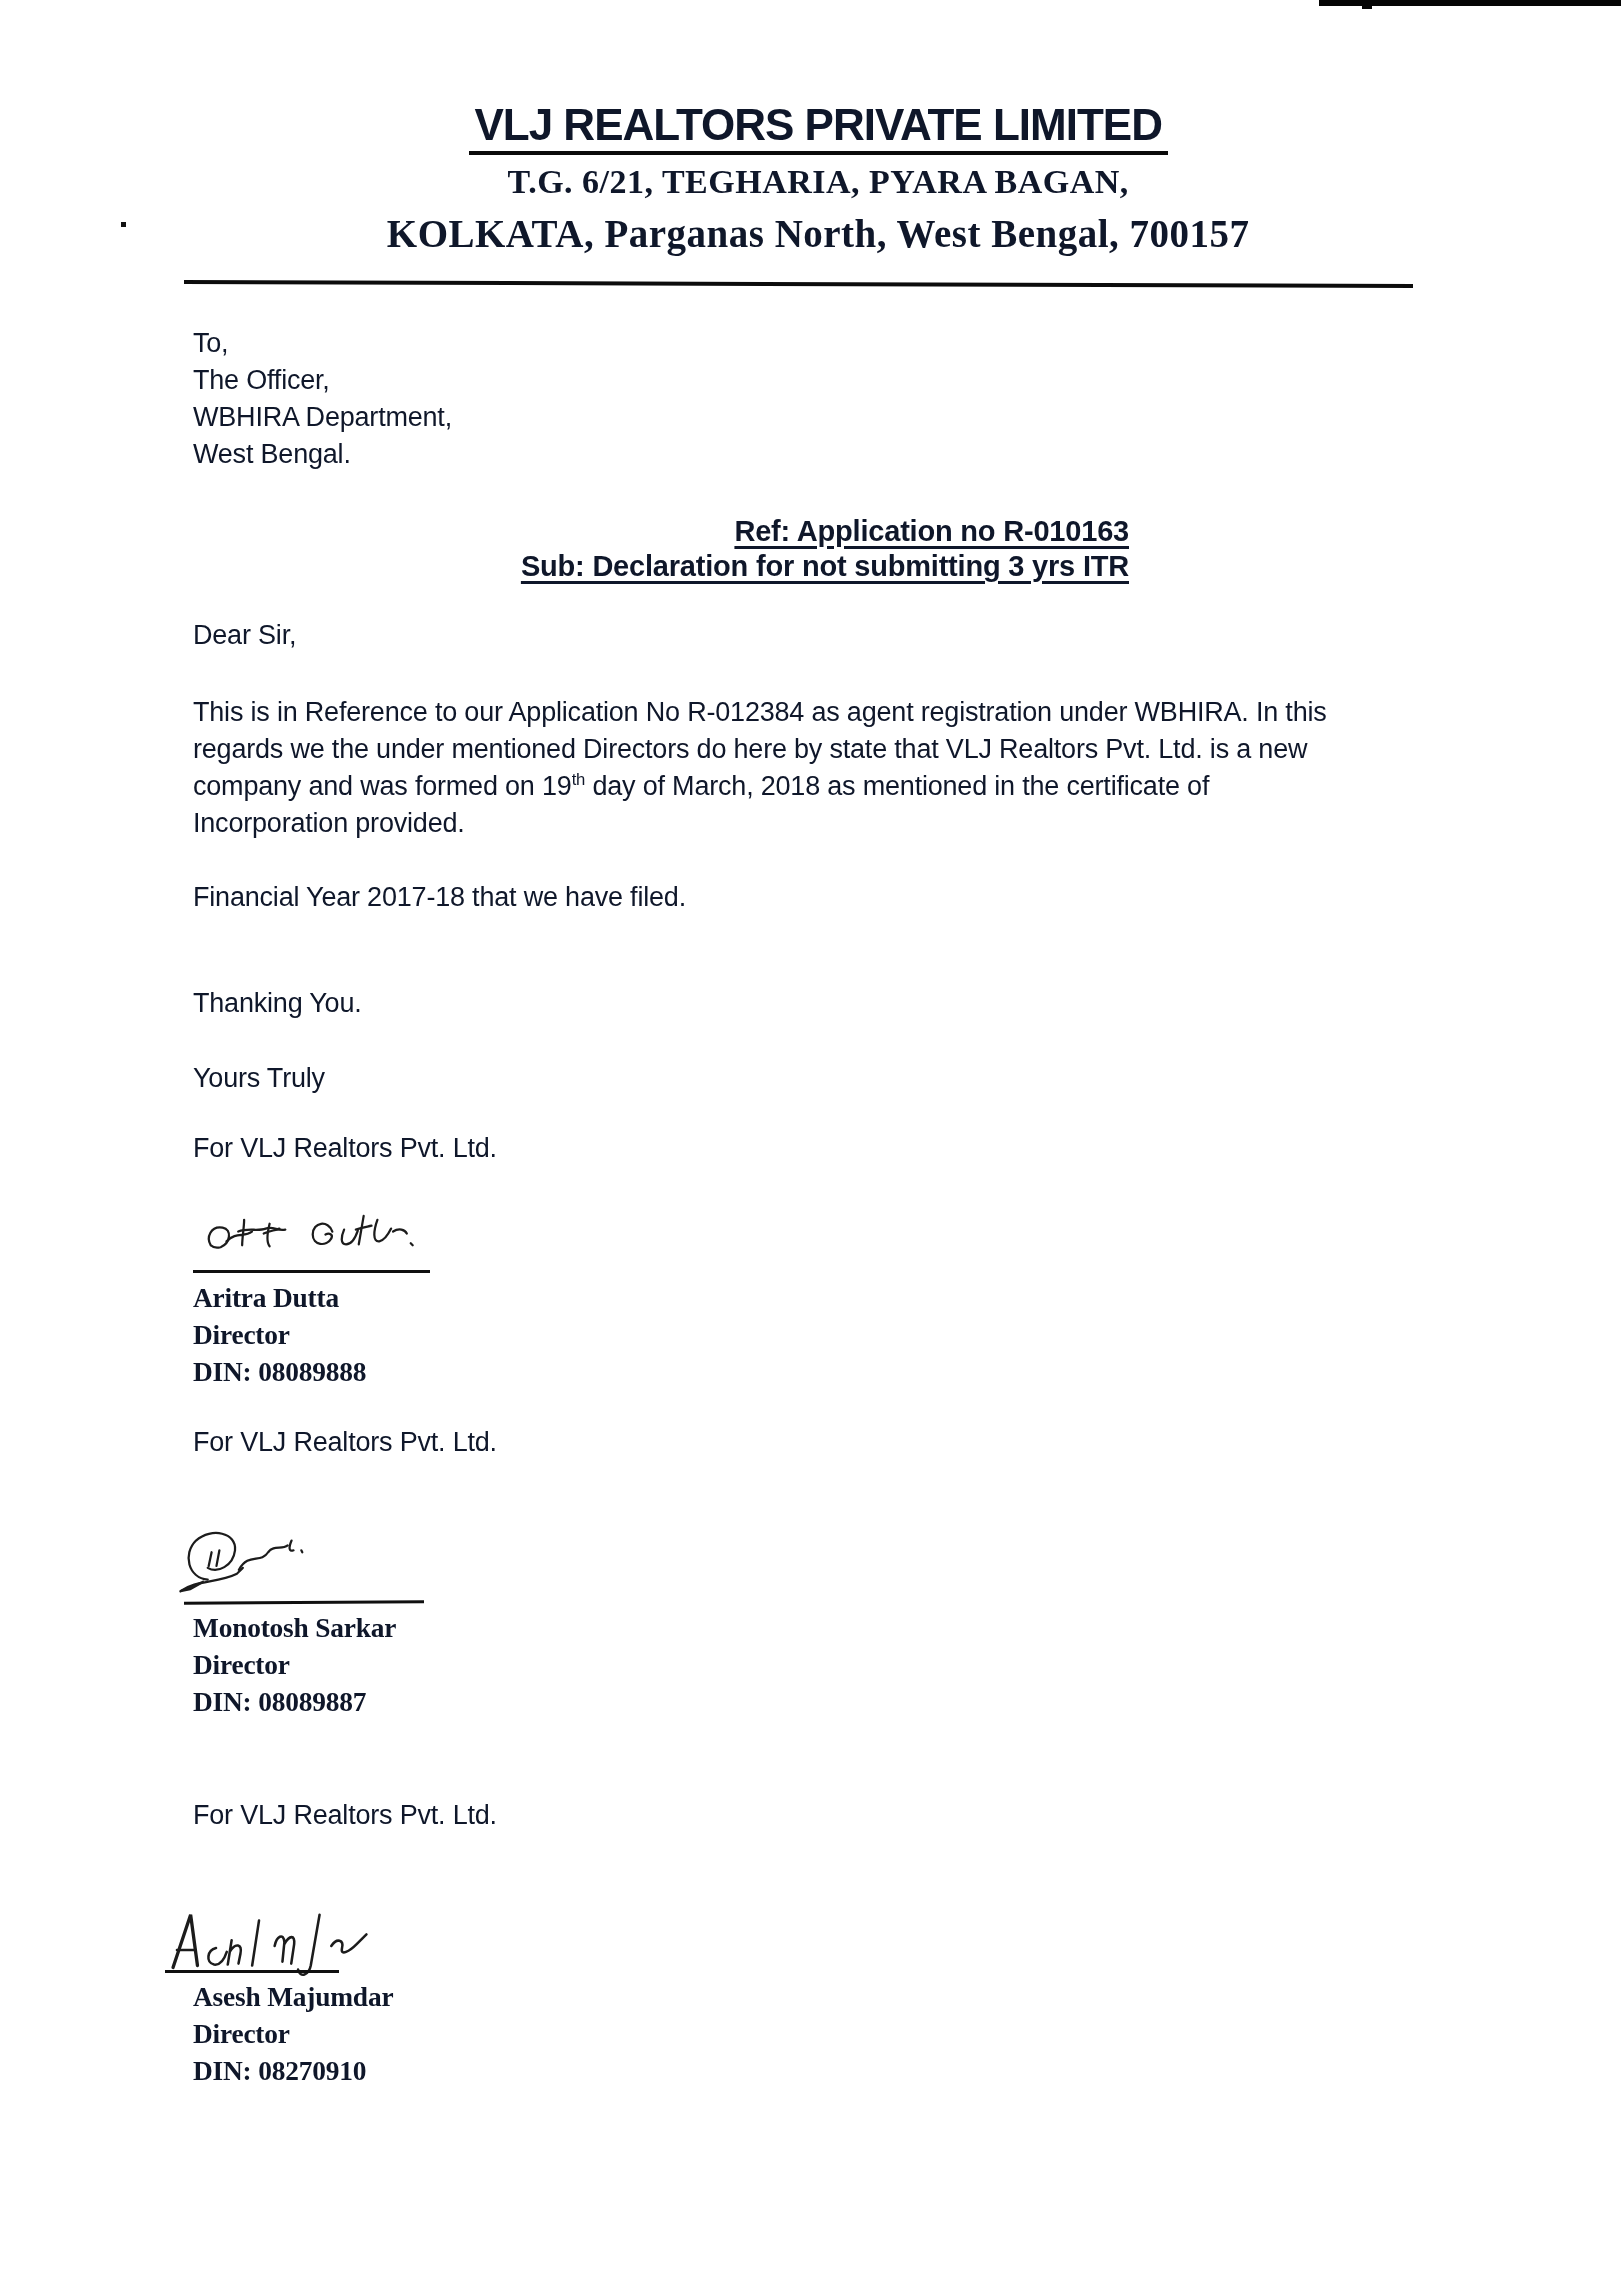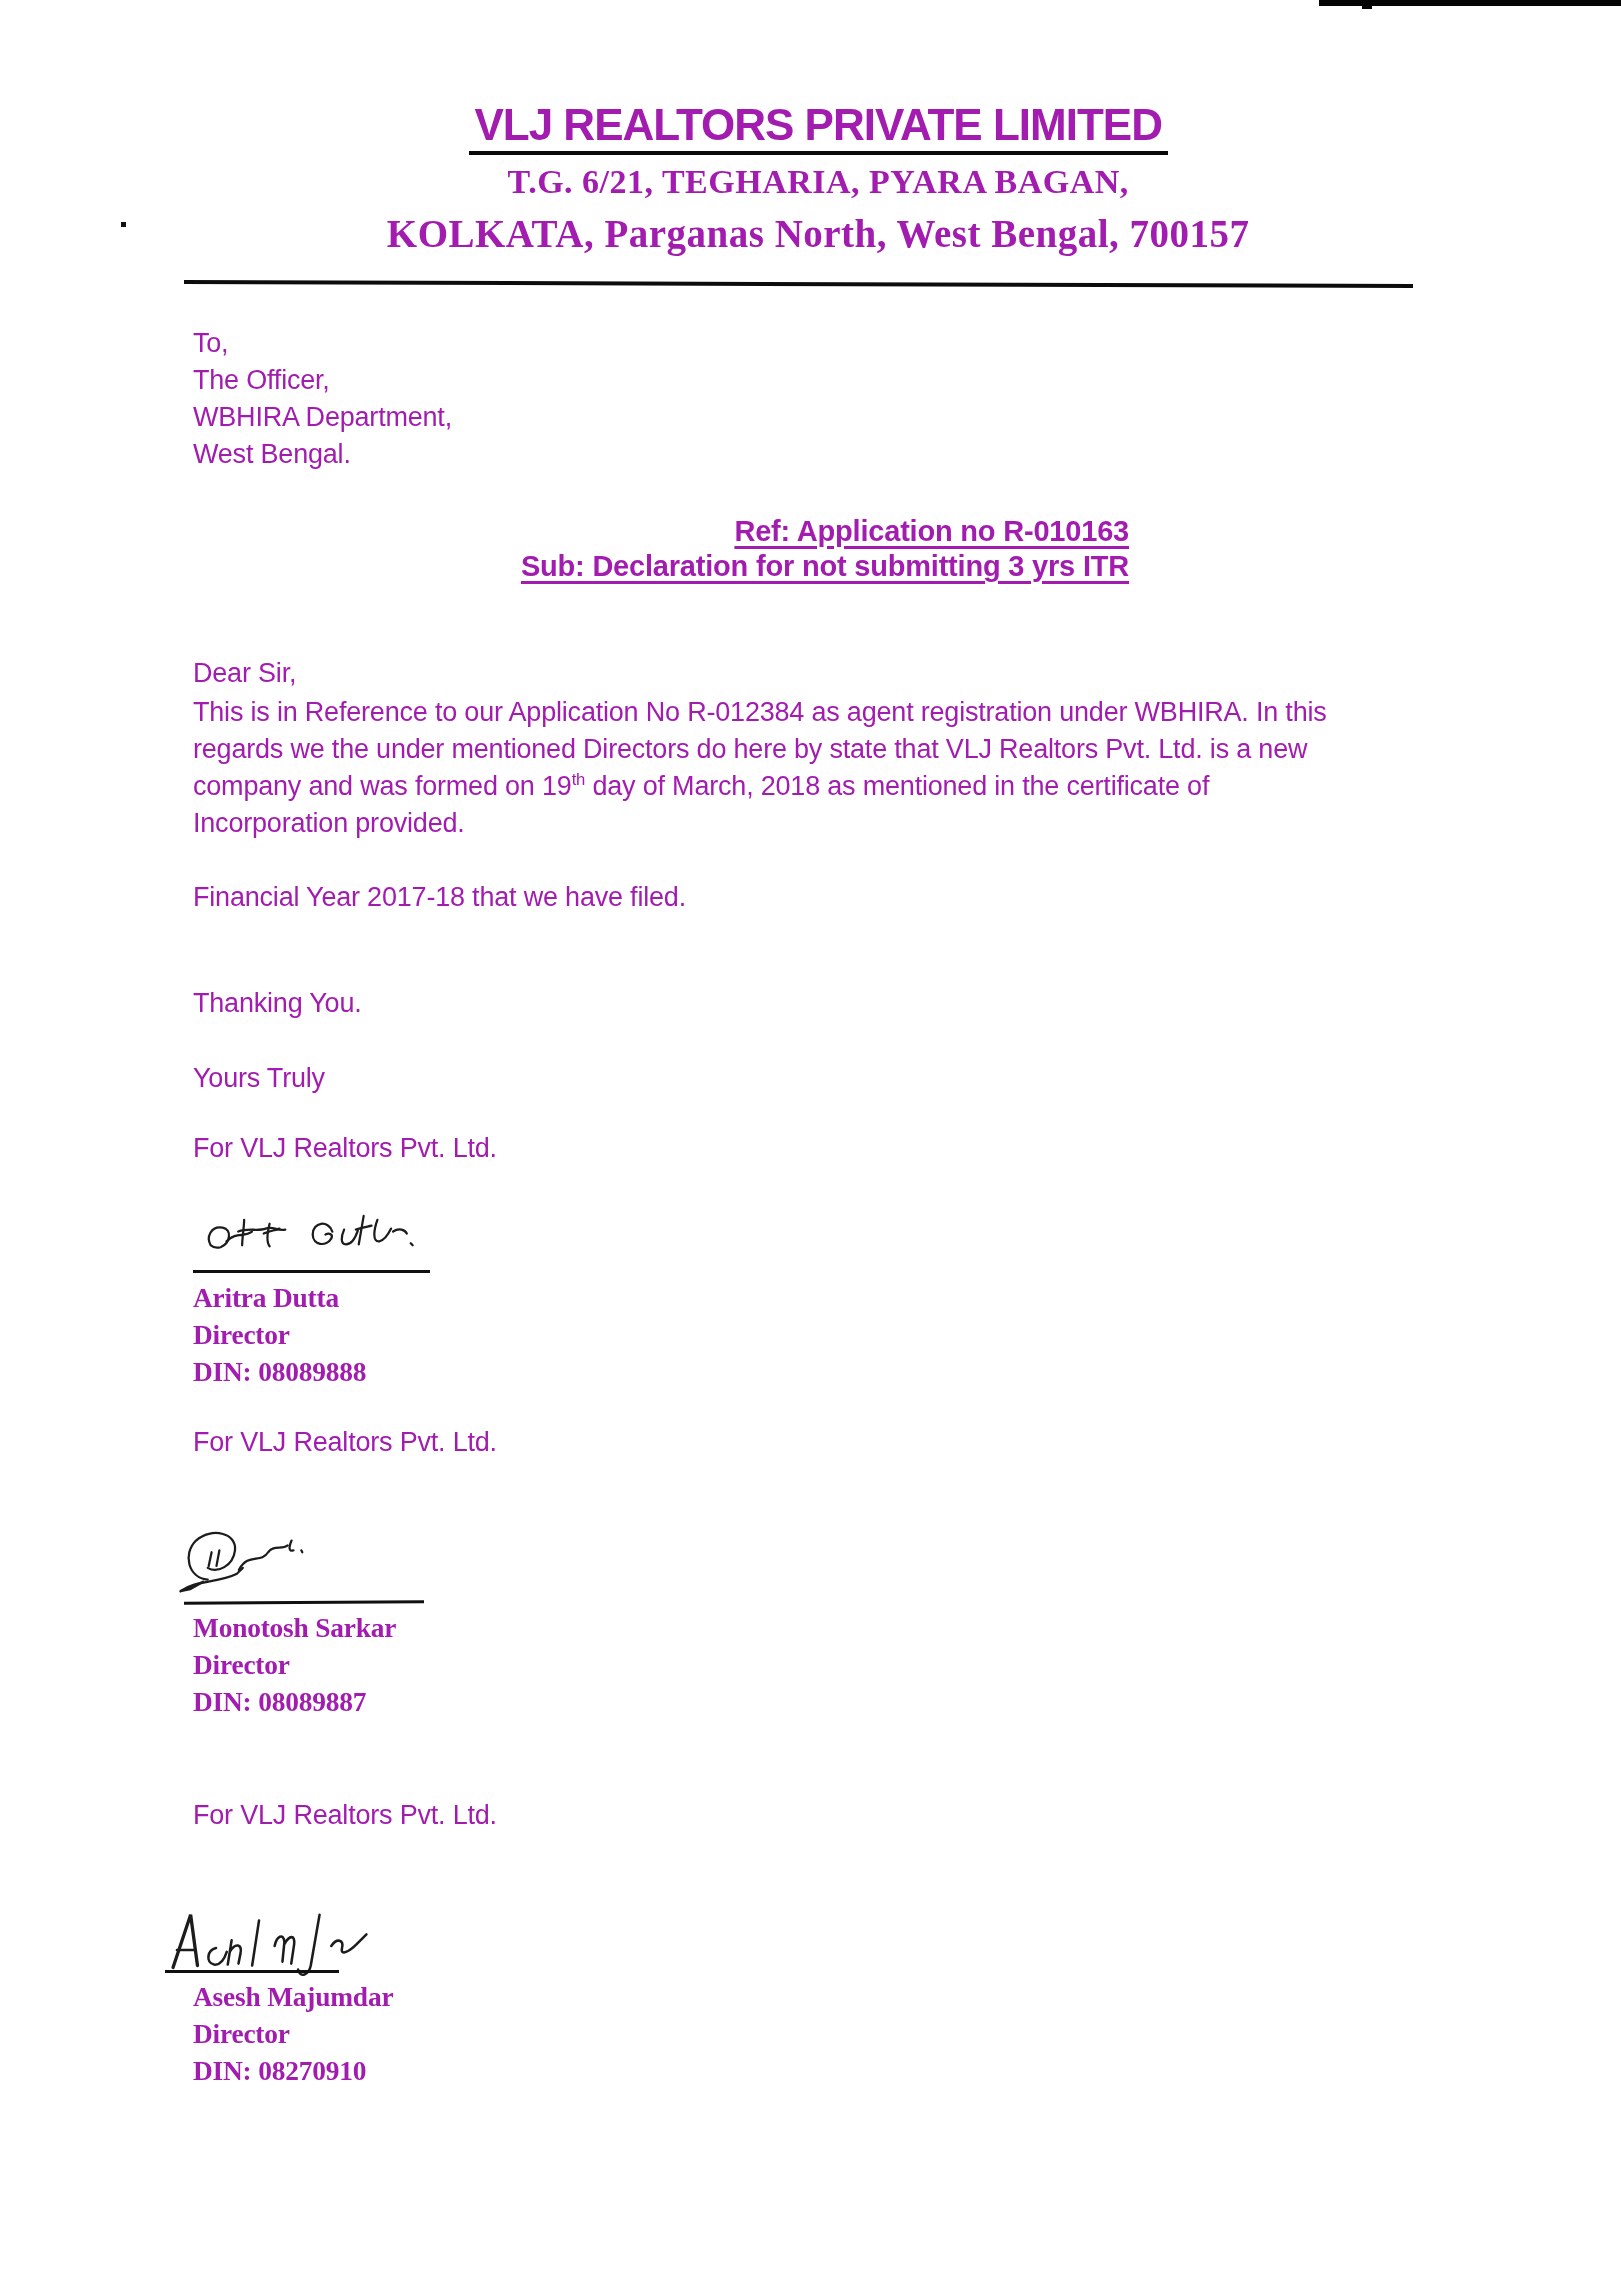--- a/index.html
+++ b/index.html
@@ -1,19 +1,19 @@
 <!DOCTYPE html>
 <html><head>
 <meta charset="utf-8">
 <style>
   html,body{margin:0;padding:0;background:#e8e8e8;}
   .page{
     position:relative;width:1621px;height:2292px;background:#ffffff;
     margin:0 auto;overflow:hidden;
-    font-family:"Liberation Sans","DejaVu Sans",sans-serif;color:#a21caf;
+    font-family:"Liberation Sans","DejaVu Sans",sans-serif;color:#0f172a;
   }
   
   .scan-bar{position:absolute;left:1319px;top:0;width:302px;height:5.9px;background:#050505;}
   .scan-bar-notch{position:absolute;left:1362px;top:5.9px;width:9.8px;height:2.9px;background:#050505;}
   .scan-speck{position:absolute;left:121px;top:222px;width:4.9px;height:4.9px;background:#111;}
   
   .letterhead{position:absolute;left:14.7px;top:0;width:1607px;text-align:center;}
   .company{
     display:inline-block;margin-top:102px;
     font-size:44px;font-weight:bold;letter-spacing:-1px;
@@ -22,21 +22,21 @@
   .addr{font-family:"Liberation Serif","DejaVu Serif",serif;font-weight:bold;}
   .addr1{margin-top:7.8px;font-size:34px;letter-spacing:0.5px;}
   .addr2{margin-top:10px;font-size:39px;letter-spacing:0.5px;}
   .rule{position:absolute;left:184px;top:282px;width:1229px;height:3.9px;background:#0c0c0c;transform:rotate(0.18deg);}
   
   .tblock{position:absolute;left:193px;font-size:27px;line-height:37px;letter-spacing:-0.2px;white-space:nowrap;}
   .recipient{top:325px;}
   .refsub{position:absolute;left:193px;top:514px;width:936px;text-align:right;
           font-size:29px;font-weight:bold;line-height:35px;letter-spacing:-0.2px;}
   .refsub div{text-decoration:underline;text-underline-offset:4.9px;text-decoration-thickness:2.5px;}
-  .salutation{top:617px;margin-top:38px;}
+  .salutation{top:617px;}
   .para1{top:694px;}
   .para2{top:879px;}
   .thanks{top:985px;}
   .yours{top:1060px;}
   sup{font-size:16.7px;vertical-align:super;line-height:0;}
   .signoff1{top:1130px;}
   .signoff2{top:1424px;}
   .signoff3{top:1797px;}
   .sig{position:absolute;}
   .sig svg{display:block;}

